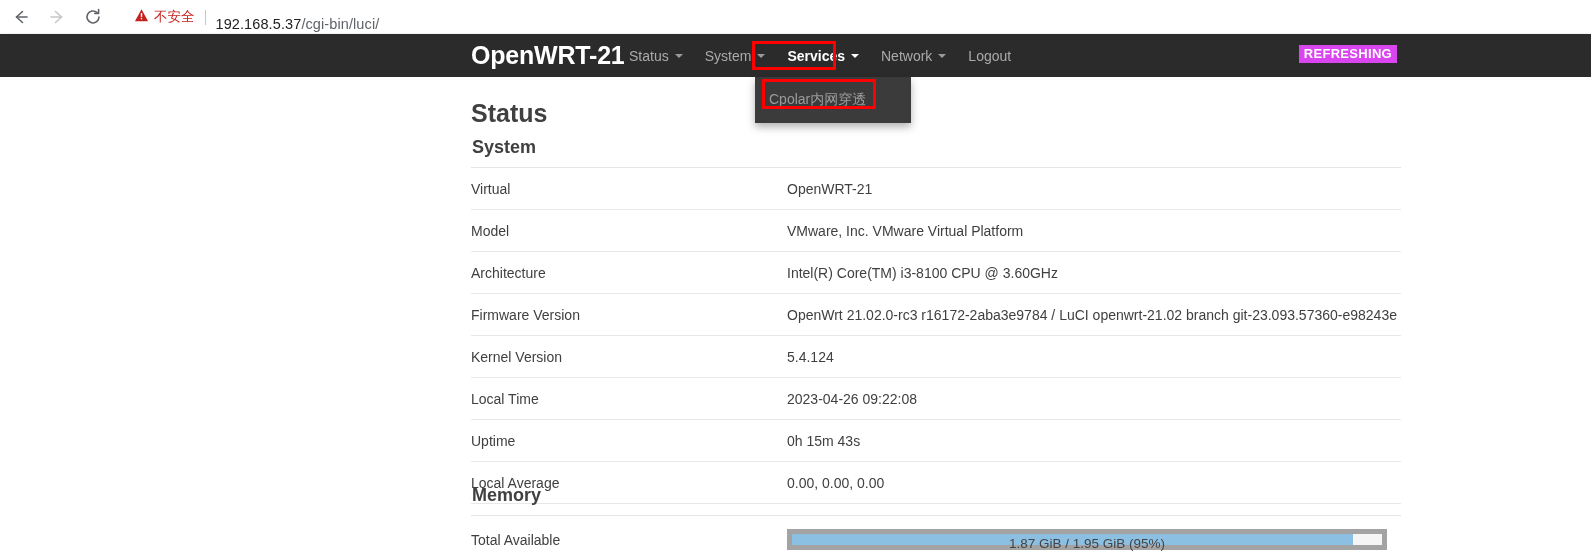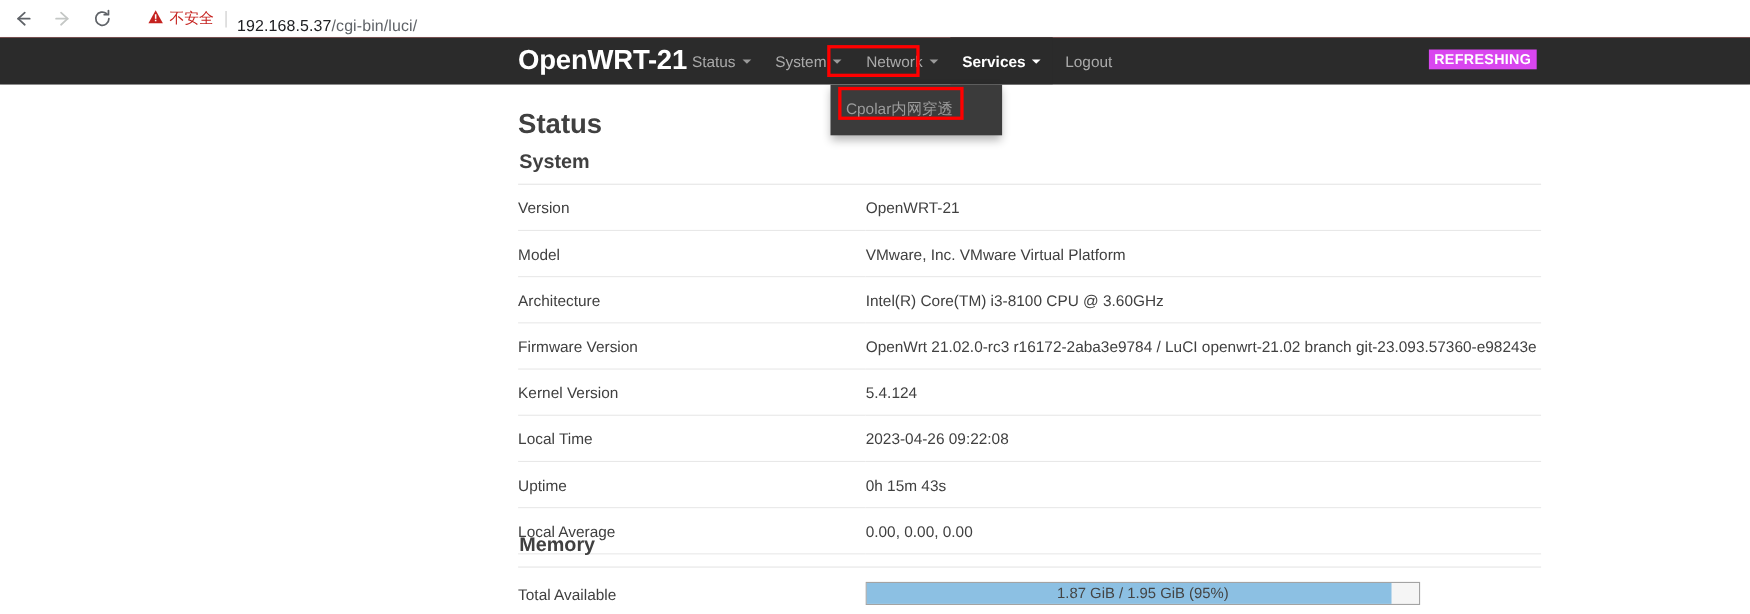--- a/index.html
+++ b/index.html
@@ -208,24 +208,24 @@
     font-size: 14px;
     color: #404040;
     vertical-align: middle;
   }
   td.lbl { width: 316px; padding-left: 11px; }
   td.val { color: #404040; }
 
   
   .progress-wrap {
     position: relative;
-    width: 504px;
+    width: 600px;
     height: 21px;
     background: #f5f5f5;
-    border: 1px solid #a3a3a3;
+    border: 5px solid #a3a3a3;
     box-sizing: border-box;
   }
   .progress-fill {
     position: absolute;
     left: 0; top: 0; bottom: 0;
     background: #8cc0e3;
   }
   .progress-label {
     position: absolute;
     left: 0; right: 0; top: 0;
@@ -289,26 +289,26 @@
 
   <div id="main-menu">
     <div class="menu-item">
       <span>Status</span>
       <span class="caret"></span>
     </div>
     <div class="menu-item">
       <span>System</span>
       <span class="caret"></span>
     </div>
+    <div class="menu-item active">
+      <span>Services</span>
+      <span class="caret"></span>
+    </div>
     <div class="menu-item">
       <span>Network</span>
-      <span class="caret"></span>
-    </div>
-    <div class="menu-item active">
-      <span>Services</span>
       <span class="caret"></span>
     </div>
     <div class="menu-item no-caret">
       <span>Logout</span>
     </div>
   </div>
 
   <div id="refreshing-badge" style="background: #d946ef;">REFRESHING</div>
 </div>
 
@@ -322,21 +322,21 @@
 <div id="content">
 
   <div id="page-title">Status</div>
 
   <div class="section" style="top: 60px;">
     <div class="section-heading">System</div>
     <div class="section-rule"></div>
     <table class="info">
       <tbody>
           <tr>
-        <td class="lbl">Version</td>
+        <td class="lbl">Virtual</td>
         <td class="val">OpenWRT-21</td>
       </tr>
       <tr>
         <td class="lbl">Model</td>
         <td class="val">VMware, Inc. VMware Virtual Platform</td>
       </tr>
       <tr>
         <td class="lbl">Architecture</td>
         <td class="val">Intel(R) Core(TM) i3-8100 CPU @ 3.60GHz</td>
       </tr>

